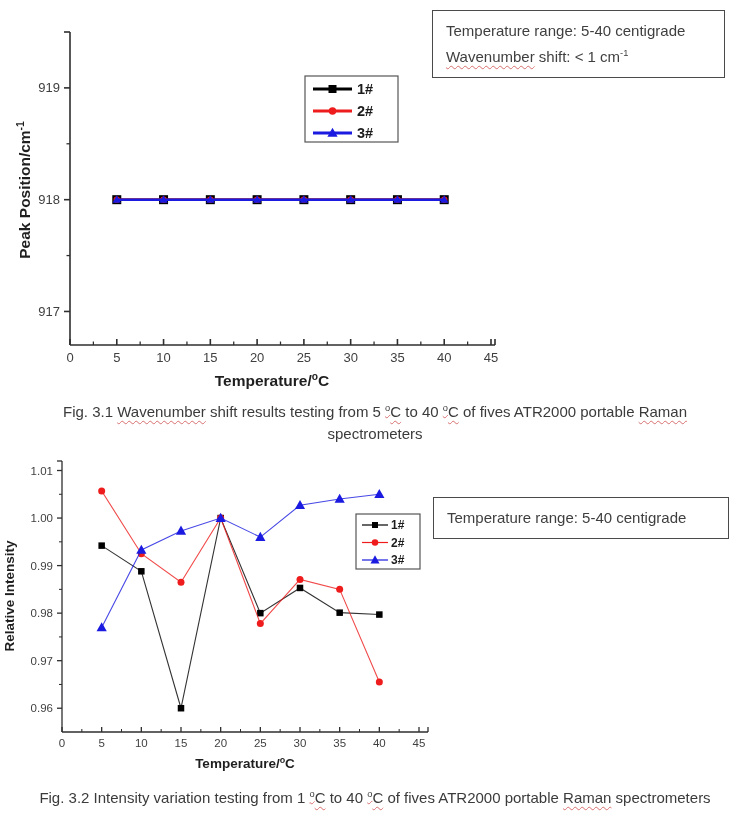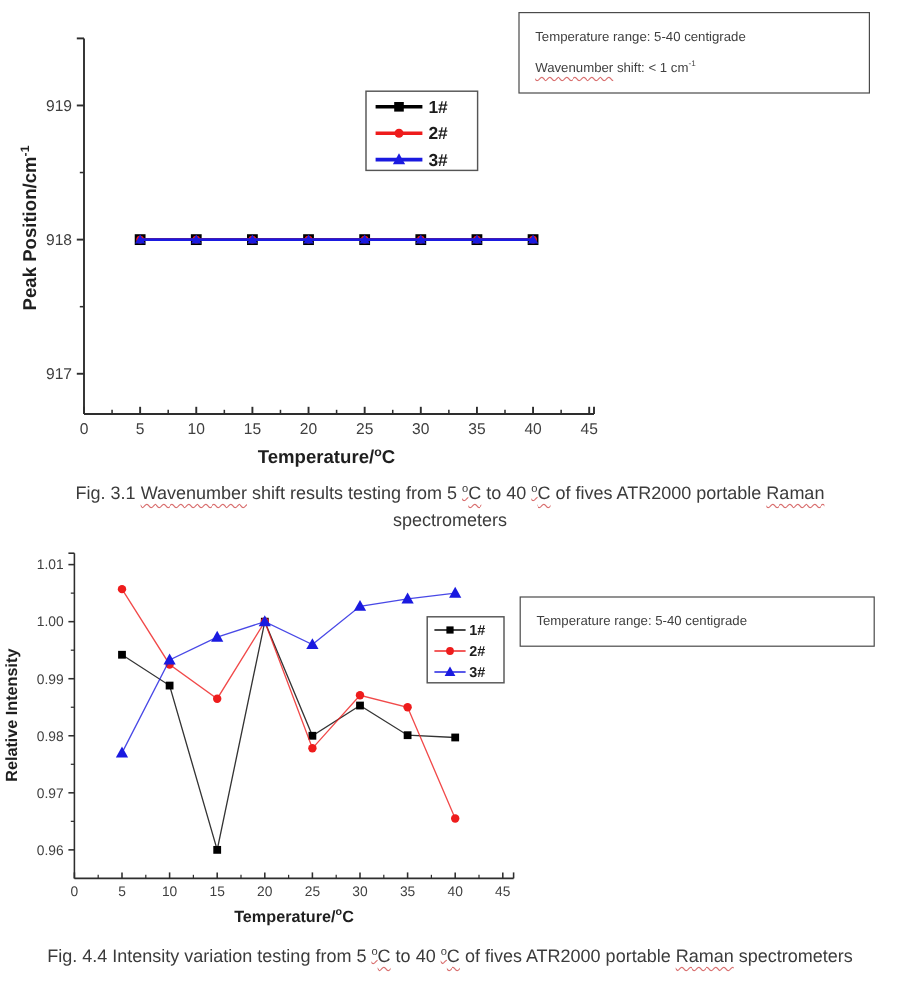--- a/index.html
+++ b/index.html
@@ -2,21 +2,21 @@
 <html><head>
 <meta charset="utf-8">
 <style>
   html,body{margin:0;padding:0;background:#fff;}
   .page{position:relative;width:750px;height:828px;background:#ffffff;overflow:hidden;
         font-family:"Liberation Sans",sans-serif;color:#3c3c3c;}
   svg{position:absolute;font-family:"Liberation Sans",sans-serif;}
   #chart1{left:0;top:0;}
   #chart2{left:0;top:450px;}
   .infobox{position:absolute;border:1.4px solid #4a4a4a;background:#fff;
-           padding:7px 13px;font-size:11px;line-height:26px;color:#3f3f3f;}
+           padding:7px 13px;font-size:15px;line-height:26px;color:#3f3f3f;}
   .box1{left:432px;top:10px;width:265px;}
   .box2{left:433px;top:497px;width:268px;}
   .caption{position:absolute;left:0;width:750px;text-align:center;
            font-size:15px;line-height:22px;color:#3b3b3b;}
   .cap1{top:401px;}
   .cap2{top:787px;white-space:nowrap;}
   sup{font-size:0.62em;line-height:0;}
   .sq{text-decoration-line:underline;text-decoration-style:wavy;
       text-decoration-color:#d97070;text-decoration-thickness:1px;text-underline-offset:3px;}
 </style>
@@ -228,16 +228,16 @@
         <path d="M 375 105.35 L 379.5 113.375 L 370.5 113.375 Z" fill="#1a1ae0"></path>
         <text x="391" y="114.2" font-size="12" fill="#1c1c1c" font-weight="600">3#</text>
       </g>
     </svg>
 
   <div class="infobox box2">
     <div><span>Temperature range: 5-40 centigrade</span></div>
   </div>
 
   <div class="caption cap2">
-    <div><span>Fig. 4.4 Intensity variation testing from 5 </span><sup class="sq">o</sup><span class="sq">C</span><span> to 40 </span><sup class="sq">o</sup><span class="sq">C</span><span> of fives ATR2000 portable </span><span class="sq">Raman</span><span> spectrometers</span></div>
+    <div><span>Fig. 3.2 Intensity variation testing from 1 </span><sup class="sq">o</sup><span class="sq">C</span><span> to 40 </span><sup class="sq">o</sup><span class="sq">C</span><span> of fives ATR2000 portable </span><span class="sq">Raman</span><span> spectrometers</span></div>
   </div>
 
 </div>
 
 </body></html>

